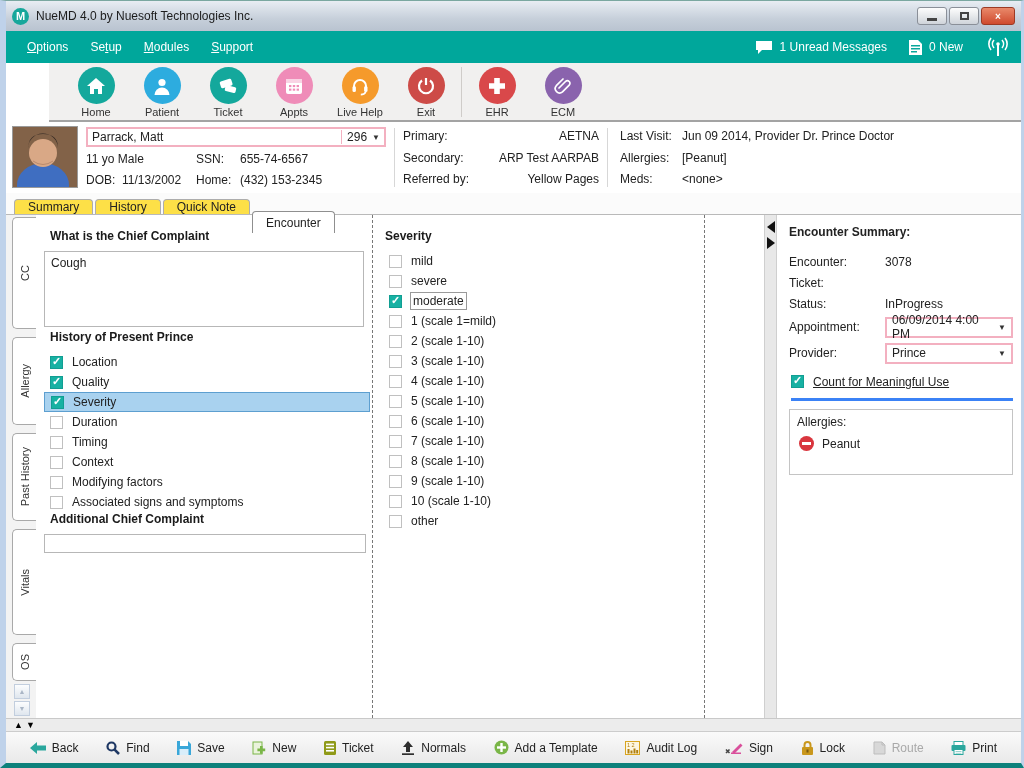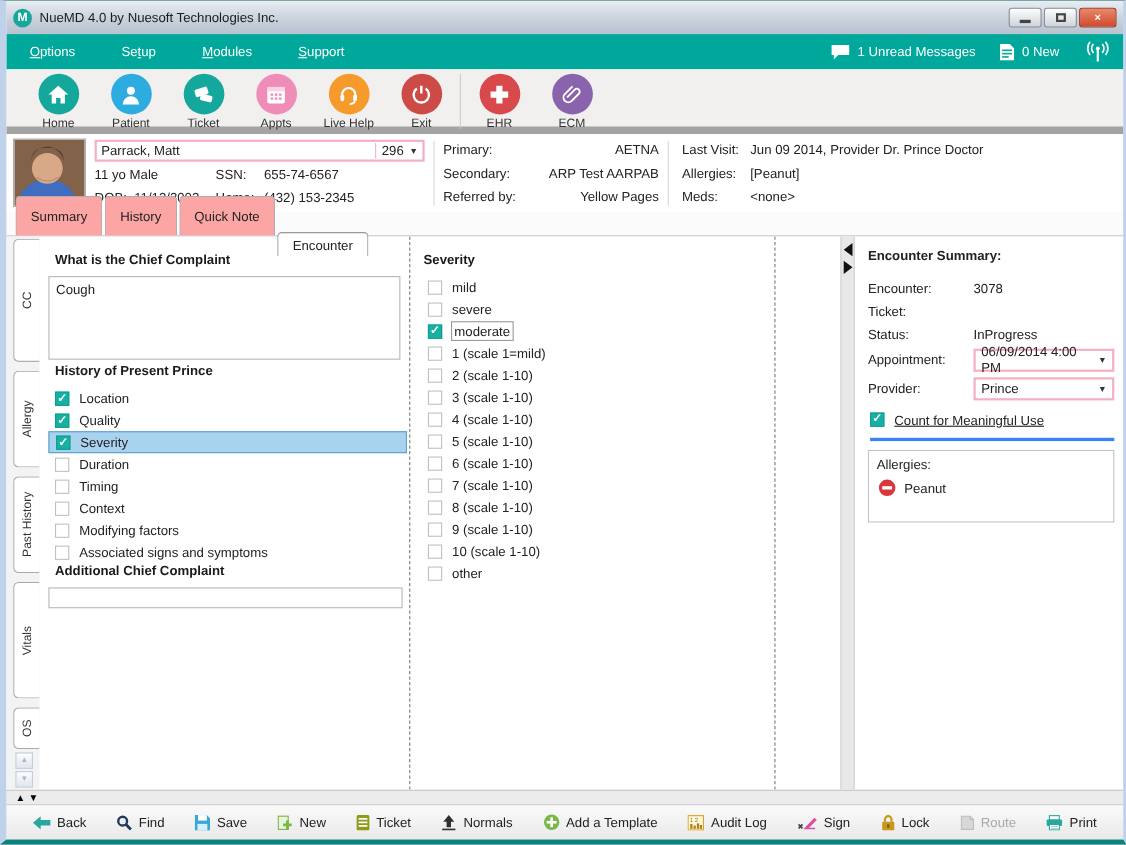--- a/index.html
+++ b/index.html
@@ -17,28 +17,28 @@
   .win-btns { margin-left:auto; display:flex; gap:2px; }
   .win-btn { width:30px; height:18px; border:1px solid #8a8f98; border-radius:3px;
              background:linear-gradient(#fdfdfd,#cfd4da); display:flex; align-items:center; justify-content:center;
              font-size:10px; color:#333; }
   .win-btn.close { background:linear-gradient(#e9896a,#cf4a2e); border-color:#9c3a24; color:#fff; font-weight:bold; width:34px; }
   .glyph-min { width:10px; height:3px; background:#444; margin-top:7px; }
   .glyph-max { width:9px; height:8px; border:2px solid #444; }
 
   
   .menubar { height:32px; flex:0 0 32px; background:#00a79b; display:flex; align-items:center;
-             padding:0 10px; color:#fff; font-size:12px;gap:20px; }
+             padding:0 10px; color:#fff; font-size:12px; }
   .menu-item { padding:0 11px; cursor:default; }
   .menu-right { margin-left:auto; display:flex; align-items:center; gap:22px;text-align:right; }
   .menu-chip { display:flex; align-items:center; gap:7px; }
 
   
-  .app-toolbar { height:59px; flex:0 0 59px; background:#f1f0ef; border-bottom:7px solid #a3a3a3;
-                 display:flex; align-items:flex-start; padding:4px 0 0 14px; }
+  .app-toolbar { height:59px; flex:0 0 59px; background:#f1f0ef; border-bottom:2px solid #a3a3a3;
+                 display:flex; align-items:flex-start; padding:4px 0 0 14px;margin-left:43px; }
   .tool-item { width:66px; display:flex; flex-direction:column; align-items:center; gap:2px; }
   .tool-circle { width:37px; height:37px; border-radius:50%; display:flex; align-items:center; justify-content:center; }
   .tool-label { font-size:11px; color:#333; }
   .tool-sep { width:1px; height:50px; background:#cfccc9; margin:0 2px; }
 
   
   .patient-band { height:71px; flex:0 0 71px; background:#fff; display:flex; padding:4px 6px 4px 6px; font-size:12px; color:#222; }
   .photo { width:66px; height:62px; flex:0 0 66px; margin-right:8px; border:1px solid #9a9a9a; overflow:hidden; }
   .pat-left { width:300px; flex:0 0 300px; display:flex; flex-direction:column; justify-content:space-between; padding:1px 0; }
   .name-field { height:20px; border:2px solid #f3b0c0; background:#fff; display:flex; align-items:center;
@@ -52,22 +52,22 @@
   .ins-block { width:196px; flex:0 0 196px; display:flex; flex-direction:column; justify-content:space-between; padding:3px 0; }
   .ins-row { display:flex; justify-content:space-between; }
   .visit-block { flex:1; display:flex; flex-direction:column; justify-content:space-between; padding:3px 0 3px 4px; }
   .visit-row { display:flex; }
   .visit-row .lab { width:62px; flex:0 0 62px; }
   .visit-row .val { }
 
   
   .tabbar { height:22px; flex:0 0 22px; background:#fbfbfb; display:flex; align-items:flex-end; padding-left:8px;
             border-bottom:1px solid #b9b9b9; }
-  .tab { height:36px; padding:0 13px; font-size:12px; color:#222; display:flex; align-items:center;
-         background:#fca5a5; border:1px solid #adadad; border-bottom:none; border-radius:4px 4px 0 0; margin-right:2px; }
+  .tab { height:15px; padding:0 13px; font-size:12px; color:#222; display:flex; align-items:center;
+         background:#fde047; border:1px solid #adadad; border-bottom:none; border-radius:4px 4px 0 0; margin-right:2px; }
   .tab.active { background:#fff; height:22px; position:relative; top:19px; border-color:#8f8f8f; }
 
   
   .main { flex:1; display:flex; background:#fff; overflow:hidden; font-size:12px; color:#222; }
   .side-strip { width:30px; flex:0 0 30px; background:#f3f3f3; padding-top:2px; display:flex; flex-direction:column; align-items:flex-end; }
   .vtab { width:24px; background:#fff; border:1px solid #a9a9a9; border-right:none; border-radius:5px 0 0 5px;
           display:flex; align-items:center; justify-content:center; margin-bottom:8px; }
   .vtab span { writing-mode:vertical-rl; transform:rotate(180deg); font-size:11px; color:#333; white-space:nowrap; }
   .strip-btn { width:16px; height:15px; border:1px solid #c2cede; background:linear-gradient(#fcfdfe,#dfe6ee);
                color:#aab6c6; font-size:7px; display:flex; align-items:center; justify-content:center; margin:1px 6px 1px 0; }

